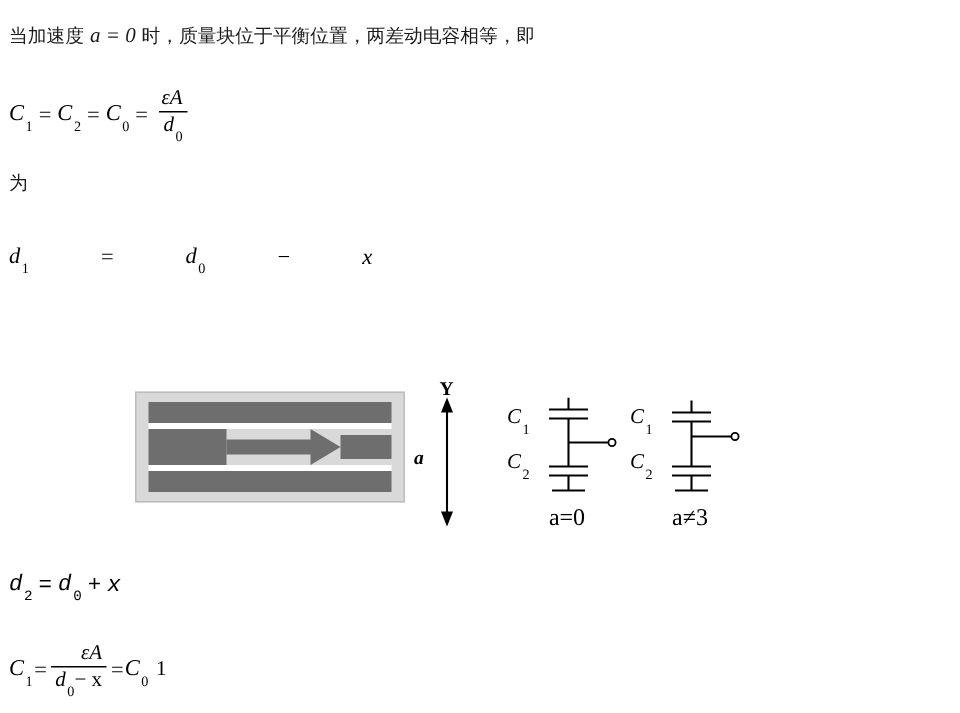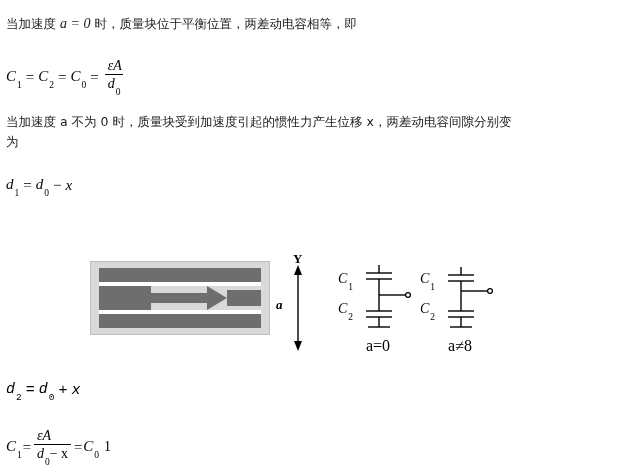--- a/index.html
+++ b/index.html
@@ -46,21 +46,21 @@
     font-style: normal;
     font-size: 9.5px;
     vertical-align: sub;
     position: relative;
     top: 3px;
     margin-left: 1px;
   }
   .frac {
     display: inline-flex;
     flex-direction: column;
-    align-items: flex-start;
+    align-items: flex-end;
     vertical-align: middle;
     margin: 0 2px;
     font-size: 14px;
   }
   .frac .num {
     padding: 0 3px 1px 3px;
     line-height: 15px;
   }
   .frac .den {
     border-top: 1px solid #000;
@@ -243,25 +243,24 @@
     <span class="op">=</span>
     <span><span>C</span><span class="sub">0</span></span>
     <span class="op">=</span>
     <span class="frac">
       <span class="num">εA</span>
       <span class="den"><span>d</span><span class="sub">0</span></span>
     </span>
   </div>
 
   <div class="para" style="left:6px; top:112px; width:626px;">
-    <div>当加速度 a 不为 0 时，质量块受到加速度引起的惯性力产生位移 x，两差动电容间隙分别变</div>
     <div>为</div>
   </div>
 
-  <div class="formula" style="left:6px; top:176px;">
+  <div class="formula" style="left:6px; top:163px;gap:44px;">
     <span><span>d</span><span class="sub">1</span></span>
     <span class="op">=</span>
     <span><span>d</span><span class="sub">0</span></span>
     <span class="op">−</span>
     <span>x</span>
   </div>
 
   <div class="figure">
 
     <div class="struct">
@@ -315,21 +314,21 @@
         <line x1="28" y1="16" x2="54" y2="16" stroke="#000" stroke-width="1.4"></line>
         <line x1="41" y1="2" x2="41" y2="10" stroke="#000" stroke-width="1.4"></line>
         <line x1="41" y1="16" x2="41" y2="46" stroke="#000" stroke-width="1.4"></line>
         <line x1="41" y1="26" x2="68" y2="26" stroke="#000" stroke-width="1.4"></line>
         <circle cx="70" cy="26" r="2.4" fill="none" stroke="#000" stroke-width="1.2"></circle>
         <line x1="28" y1="46" x2="54" y2="46" stroke="#000" stroke-width="1.4"></line>
         <line x1="28" y1="52" x2="54" y2="52" stroke="#000" stroke-width="1.4"></line>
         <line x1="41" y1="52" x2="41" y2="62" stroke="#000" stroke-width="1.4"></line>
         <line x1="30" y1="62" x2="52" y2="62" stroke="#000" stroke-width="1.4"></line>
       </svg>
-      <div class="cond">a≠8</div>
+      <div class="cond">a≠3</div>
     </div>
 
   </div>
 
   <div class="formula" style="left:6px; top:381px;font-family:Liberation Mono, monospace;">
     <span><span>d</span><span class="sub">2</span></span>
     <span class="op">=</span>
     <span><span>d</span><span class="sub">0</span></span>
     <span class="op">+</span>
     <span>x</span>

